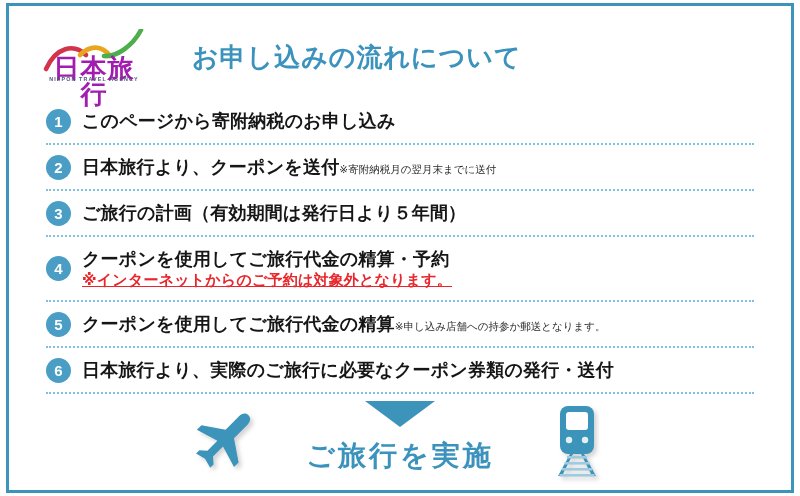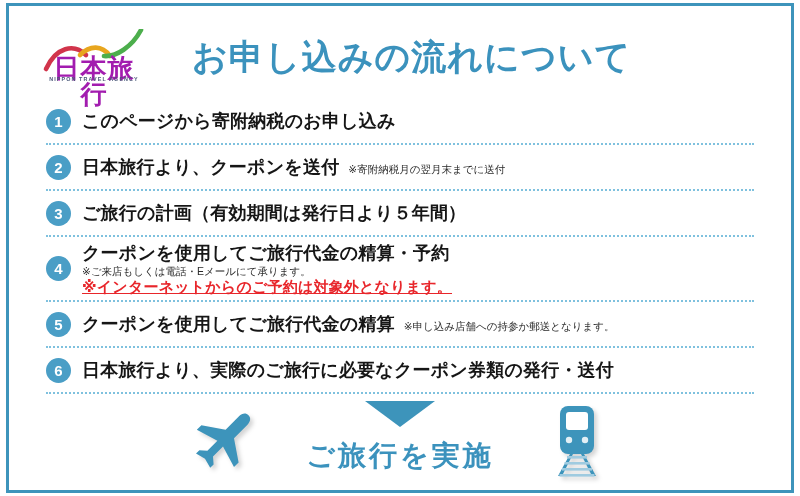--- a/index.html
+++ b/index.html
@@ -65,21 +65,21 @@
     top: 47px;
     width: 104px;
     text-align: center;
     font-size: 5.4px;
     letter-spacing: 1.1px;
     color: #4a5878;
     font-weight: bold;
   }
   .title {
     margin-left: 44px;
-    font-size: 35px;
+    font-size: 26px;
     font-weight: bold;
     color: #3b92bd;
     letter-spacing: 1px;
     white-space: nowrap;
   }
 
   
   .steps {
     position: absolute;
     left: 46px;
@@ -116,21 +116,20 @@
   }
   .main-text {
     font-size: 18px;
     font-weight: bold;
     color: #161616;
     letter-spacing: 0.2px;
   }
   .note {
     font-size: 10.5px;
     color: #2a2a2a;
-    margin-left: 9px;
     letter-spacing: 0;
   }
   .note-line {
     font-size: 10.5px;
     color: #2a2a2a;
     line-height: 1.25;
   }
   .warn {
     font-size: 15px;
     font-weight: bold;
@@ -246,21 +245,20 @@
         </div>
       </div>
     </div>
 
     <div class="step h-tall">
       <div class="num">4</div>
       <div class="body-col">
         <div class="row-line">
           <span class="main-text">クーポンを使用してご旅行代金の精算・予約</span>
         </div>
-        <div class="note-line">※ご来店もしくは電話・Eメールにて承ります。</div>
         <div class="warn">※インターネットからのご予約は対象外となります。</div>
       </div>
     </div>
 
     <div class="step h-normal">
       <div class="num">5</div>
       <div class="body-col">
         <div class="row-line">
           <span class="main-text">クーポンを使用してご旅行代金の精算</span>
           <span class="note">※申し込み店舗への持参か郵送となります。</span>

